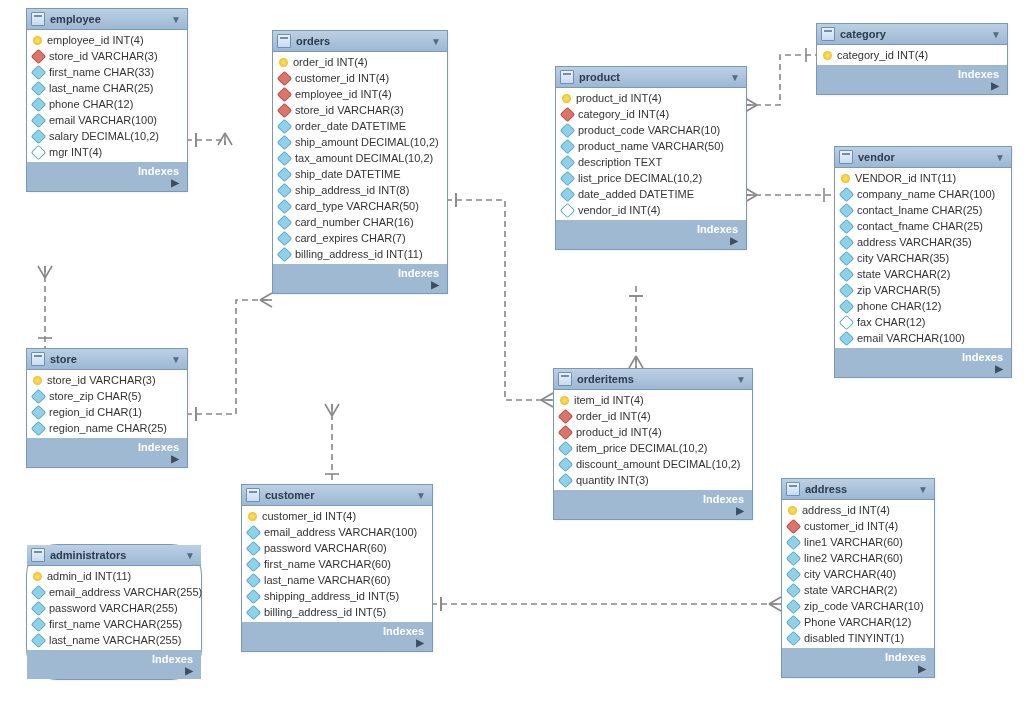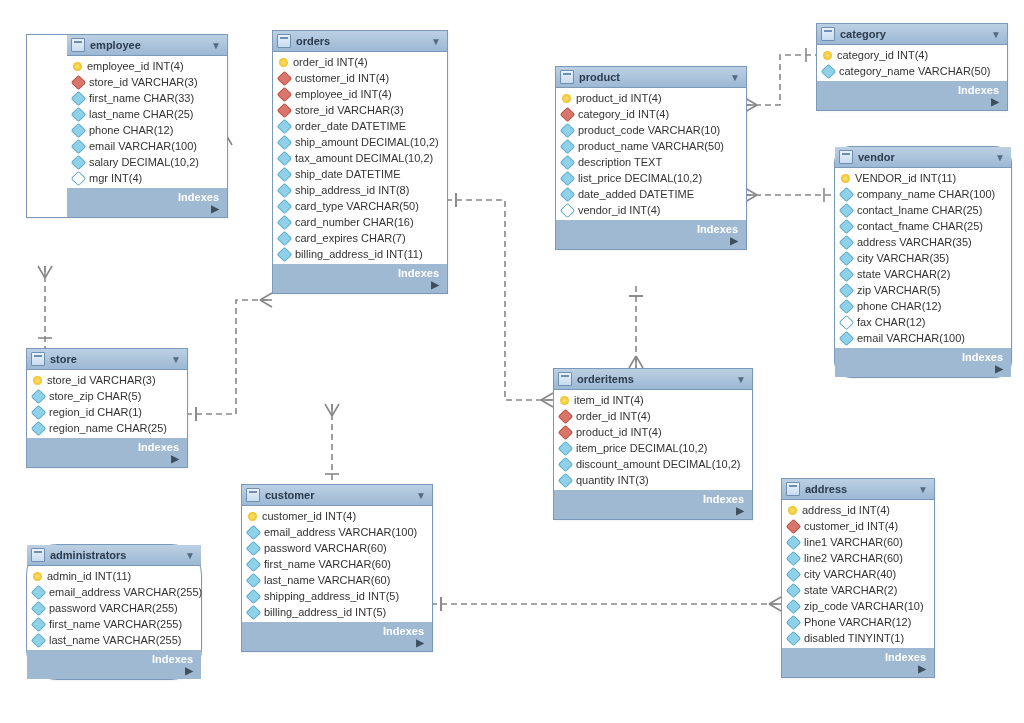--- a/index.html
+++ b/index.html
@@ -71,21 +71,21 @@
       <line x1="757" y1="195" x2="745" y2="202" class="tick"></line>
       <line x1="757" y1="195" x2="745" y2="188" class="tick"></line>
       <line x1="824" x2="824" y1="188" y2="202" class="tick"></line>
       <path d="M431 604 L640 604 L640 604 L781 604"></path>
       <line x1="441" x2="441" y1="597" y2="611" class="tick"></line>
       <line x1="441" x2="441" y1="597" y2="611" class="tick"></line>
       <line x1="769" y1="604" x2="781" y2="604" class="tick"></line>
       <line x1="769" y1="604" x2="781" y2="597" class="tick"></line>
       <line x1="769" y1="604" x2="781" y2="611" class="tick"></line>
     </svg>
-<div class="table" style="left: 26px; top: 34px; width: 160px; padding-left: 40px;">
+<div class="table" style="left: 26px; top: 8px; width: 160px;">
       <div class="thead">
         <span class="ticon"></span>
         <span>employee</span>
         <span class="arrow">▼</span>
       </div>
       <div class="cols">
         <div class="col">
           <span class="marker pk"></span>
           <span>employee_id INT(4)</span>
         </div>
@@ -426,31 +426,27 @@
       <div class="thead">
         <span class="ticon"></span>
         <span>category</span>
         <span class="arrow">▼</span>
       </div>
       <div class="cols">
         <div class="col">
           <span class="marker pk"></span>
           <span>category_id INT(4)</span>
         </div>
-        <div class="col">
-          <span class="marker attr"></span>
-          <span>category_name VARCHAR(50)</span>
-        </div>
-      </div>
-      <div class="idx">
-        <span>Indexes</span>
-        <span class="arrow">▶</span>
-      </div>
-    </div>
-    <div class="table" style="left: 834px; top: 146px; width: 176px; border-radius: 17px;">
+      </div>
+      <div class="idx">
+        <span>Indexes</span>
+        <span class="arrow">▶</span>
+      </div>
+    </div>
+    <div class="table" style="left: 834px; top: 146px; width: 176px;">
       <div class="thead">
         <span class="ticon"></span>
         <span>vendor</span>
         <span class="arrow">▼</span>
       </div>
       <div class="cols">
         <div class="col">
           <span class="marker pk"></span>
           <span>VENDOR_id INT(11)</span>
         </div>

